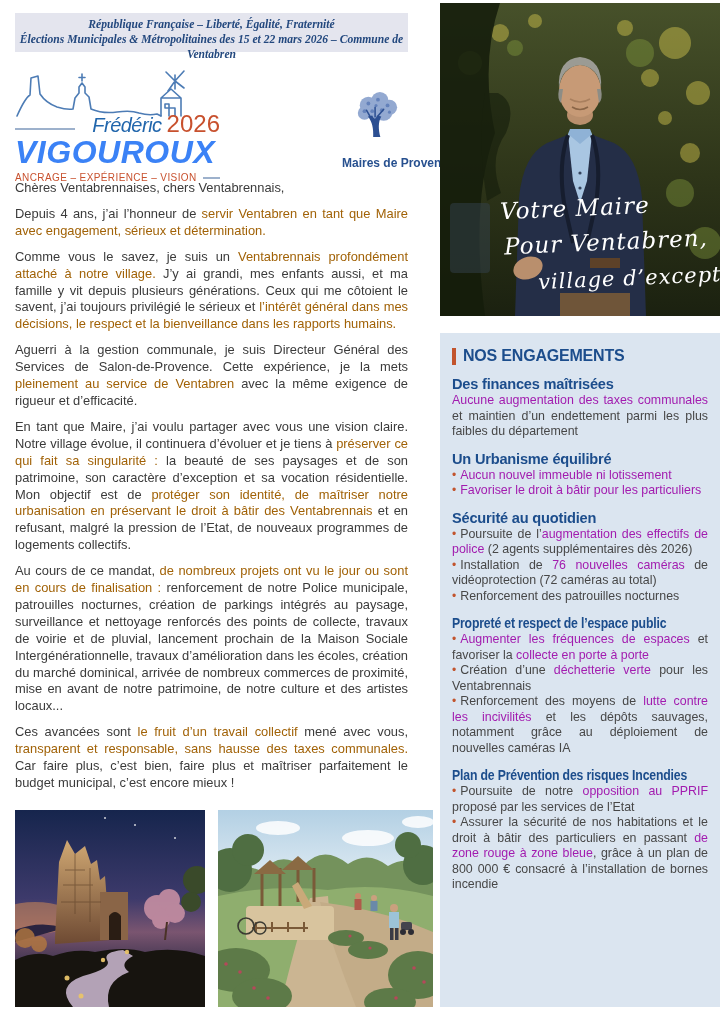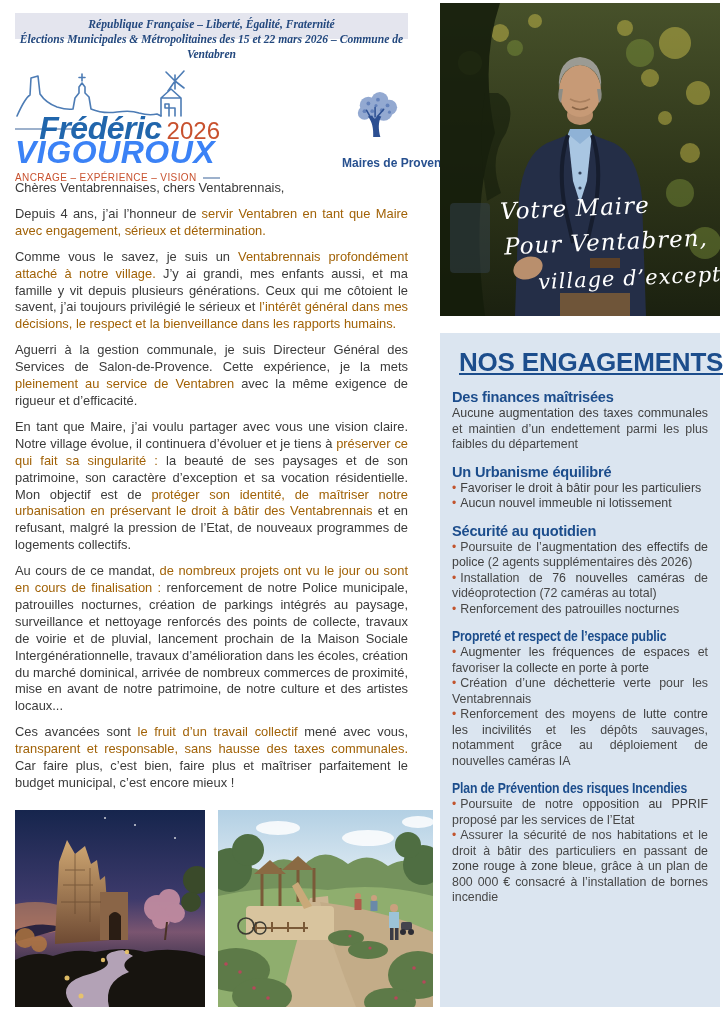--- a/index.html
+++ b/index.html
@@ -1,68 +1,68 @@
 <!DOCTYPE html>
 <html lang="fr"><head>
 <meta charset="utf-8">
 <style>
   html,body{margin:0;padding:0;background:#ffffff;}
   .page{position:relative;width:723px;height:1024px;background:#fff;overflow:hidden;
         font-family:"Liberation Sans",sans-serif;}
 
   
-  .banner{position:absolute;left:15px;top:13px;width:393px;height:26px;background:#e4e5ee;
+  .banner{position:absolute;left:15px;top:13px;width:393px;height:39px;background:#e4e5ee;
           color:#23487e;text-align:center;font-family:"Liberation Serif",serif;
           font-style:italic;font-weight:bold;font-size:11.6px;line-height:15px;
           padding-top:4px;box-sizing:border-box;}
 
   
   .logo-block{position:absolute;left:15px;top:62px;width:205px;height:112px;}
   .skyline{position:absolute;left:0;top:0;}
   .pre-line{position:absolute;left:0;top:66px;width:60px;height:2px;background:#9db1cc;}
   .fname-row{position:absolute;right:0;top:48px;white-space:nowrap;text-align:right;}
-  .fname{font-size:32px;font-weight:bold;font-style:italic;color:#2166ac;letter-spacing:-.5px;}
+  .fname{font-size:20px;font-weight:normal;font-style:italic;color:#2166ac;letter-spacing:-.5px;}
   .year{font-size:24px;color:#c8512e;margin-left:5px;}
   .lname{position:absolute;left:0;top:72px;font-size:32px;font-weight:bold;font-style:italic;
          color:#3b82f6;letter-spacing:.5px;}
   .tagline-row{position:absolute;left:0;top:110px;width:205px;display:flex;align-items:center;gap:6px;}
   .tagline{font-size:10px;font-weight:normal;color:#c8512e;letter-spacing:.4px;white-space:nowrap;}
   .tag-rule{flex:1;height:2px;background:#9db1cc;}
 
   
   .maires{position:absolute;left:342px;top:92px;width:70px;text-align:center;}
   .maires-label{font-size:12px;font-weight:bold;color:#27508f;margin-top:14px;white-space:nowrap;}
 
   
   .letter{position:absolute;left:15px;top:180px;width:393px;color:#3b3b3b;
           font-size:12.9px;line-height:16.9px;text-align:justify;}
   .letter p{margin:0 0 9px 0;}
   .run-b{font-weight:normal;color:#a16207;}
-  .run-blue{color:#404040;}
+  .run-blue{color:#a21caf;}
 
   
   .photo{position:absolute;overflow:hidden;}
   .cphoto{left:440px;top:3px;width:280px;height:313px;}
   .ruins{left:15px;top:810px;width:190px;height:197px;}
   .park{left:218px;top:810px;width:215px;height:197px;}
   .photo svg{display:block;width:100%;height:100%;}
 
   .handwriting{position:absolute;left:0;top:0;width:100%;height:100%;
                color:#ffffff;font-family:"DejaVu Serif",serif;font-style:italic;}
   .hw{position:absolute;white-space:nowrap;transform:rotate(-2.5deg);letter-spacing:1px;}
   .hw1{left:60px;top:192px;font-size:23px;}
   .hw2{left:64px;top:226px;font-size:23px;}
   .hw3{left:98px;top:262px;font-size:21px;}
 
   
   .panel{position:absolute;left:440px;top:333px;width:280px;height:674px;background:#dbe5f0;
          box-sizing:border-box;padding:12px 12px 10px 12px;}
   .panel-title{display:flex;align-items:center;gap:7px;margin:2px 0 4px 0;}
   .orange-bar{width:4px;height:17px;background:#c2542d;}
-  .panel-title span{font-size:26px;font-weight:bold;color:#1c4d8c;letter-spacing:-.2px;white-space:nowrap;text-decoration:underline;}
+  .panel-title span{font-size:16px;font-weight:bold;color:#1c4d8c;letter-spacing:-.2px;white-space:nowrap;}
   .panel h3{margin:11px 0 1px 0;font-size:14.6px;font-weight:bold;color:#1c4d8c;
             letter-spacing:-.2px;white-space:nowrap;}
   .panel h3.condensed{transform:scaleX(.84);transform-origin:left center;}
   .item{margin:0;font-size:12.4px;line-height:15.5px;color:#474747;text-align:justify;}
   .bullet{color:#c2542d;margin-right:4px;font-size:12px;}
 </style>
 </head>
 <body>
 
 <div class="page">
@@ -197,22 +197,22 @@
       <span>NOS ENGAGEMENTS</span>
     </div>
 
     <section>
       <h3>Des finances maîtrisées</h3>
       <p class="item"><span><span class="run-blue">Aucune augmentation des taxes communales</span><span> et maintien d’un endettement parmi les plus faibles du département</span></span></p>
     </section>
 
     <section>
       <h3>Un Urbanisme équilibré</h3>
+      <p class="item"><span class="bullet">•</span><span><span class="run-blue">Aucun nouvel immeuble ni lotissement</span></span></p>
       <p class="item"><span class="bullet">•</span><span><span class="run-blue">Favoriser le droit à bâtir pour les particuliers</span></span></p>
-      <p class="item"><span class="bullet">•</span><span><span class="run-blue">Aucun nouvel immeuble ni lotissement</span></span></p>
     </section>
 
     <section>
       <h3>Sécurité au quotidien</h3>
       <p class="item"><span class="bullet">•</span><span><span>Poursuite de l’</span><span class="run-blue">augmentation des effectifs de police</span><span> (2 agents supplémentaires dès 2026)</span></span></p>
       <p class="item"><span class="bullet">•</span><span><span>Installation de </span><span class="run-blue">76 nouvelles caméras</span><span> de vidéoprotection (72 caméras au total)</span></span></p>
       <p class="item"><span class="bullet">•</span><span><span>Renforcement des patrouilles nocturnes</span></span></p>
     </section>
 
     <section>

